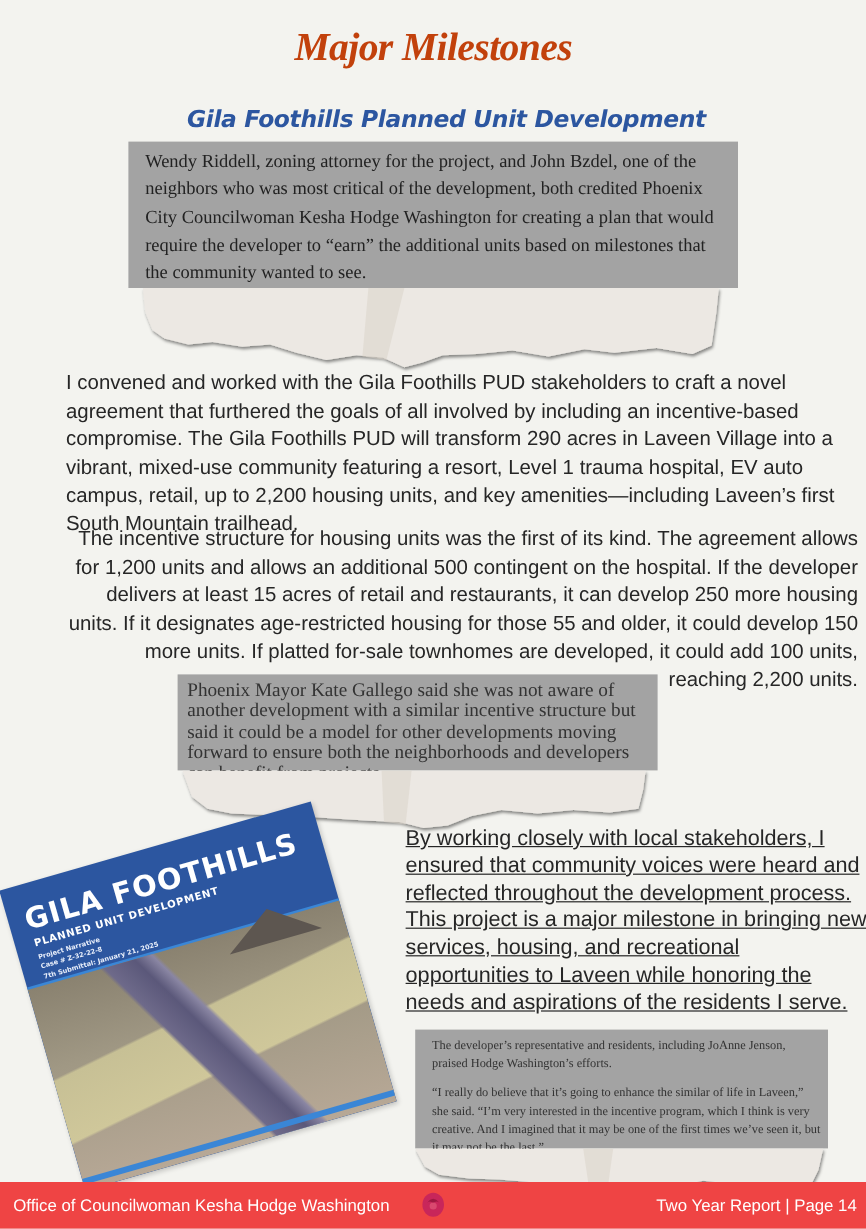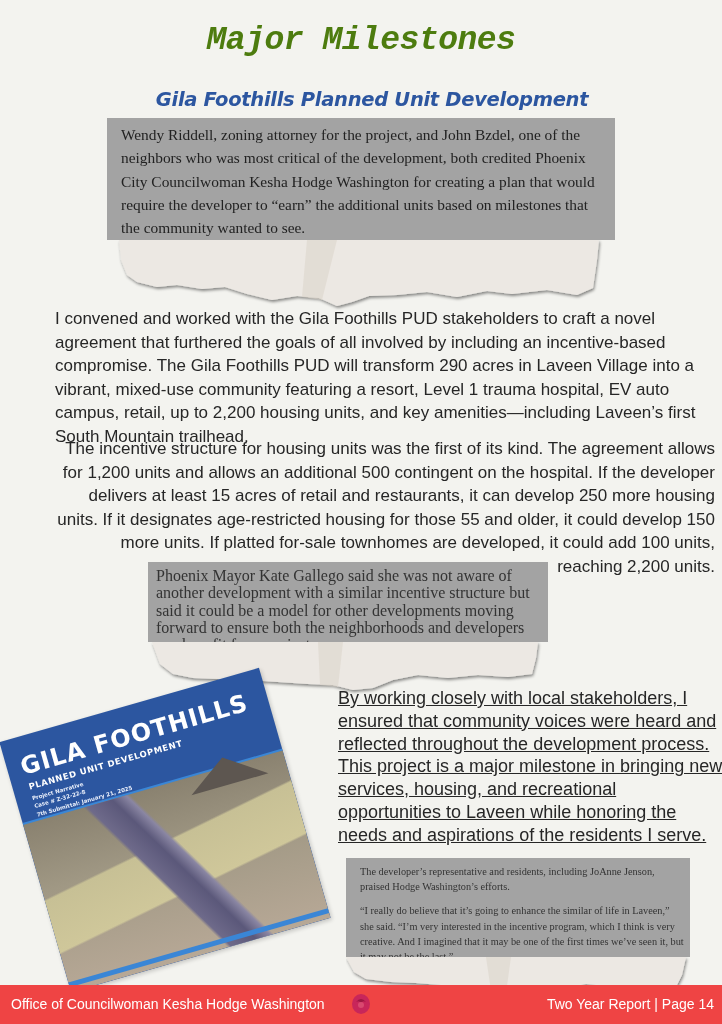--- a/index.html
+++ b/index.html
@@ -4,22 +4,22 @@
 <style>
   html, body { margin: 0; padding: 0; }
   body {
     width: 722px; height: 1024px; position: relative; overflow: hidden;
     background: #f3f3ef;
     font-family: "Liberation Sans", sans-serif;
     color: #2a2a2a;
   }
   .title {
     position: absolute; left: 0; top: 22px; width: 722px; text-align: center;
-    font-family: Liberation Mono, monospace; font-weight: bold; font-style: italic;
-    font-size: 33px; color: #4d7c0f; letter-spacing: -0.5px;
+    font-family: Liberation Serif, serif; font-weight: bold; font-style: italic;
+    font-size: 33px; color: #c2410c; letter-spacing: -0.5px;
   }
   .subtitle {
     position: absolute; left: 0; top: 88px; width: 744px; text-align: center;
     font-family: "DejaVu Sans", sans-serif; font-weight: bold; font-style: italic;
     font-size: 19.5px; color: #2c56a0; letter-spacing: -0.3px;
   }
   .clip { position: absolute; }
   .clip .paper {
     background: #a3a3a3;
     font-family: Liberation Serif, serif; color: #222;

